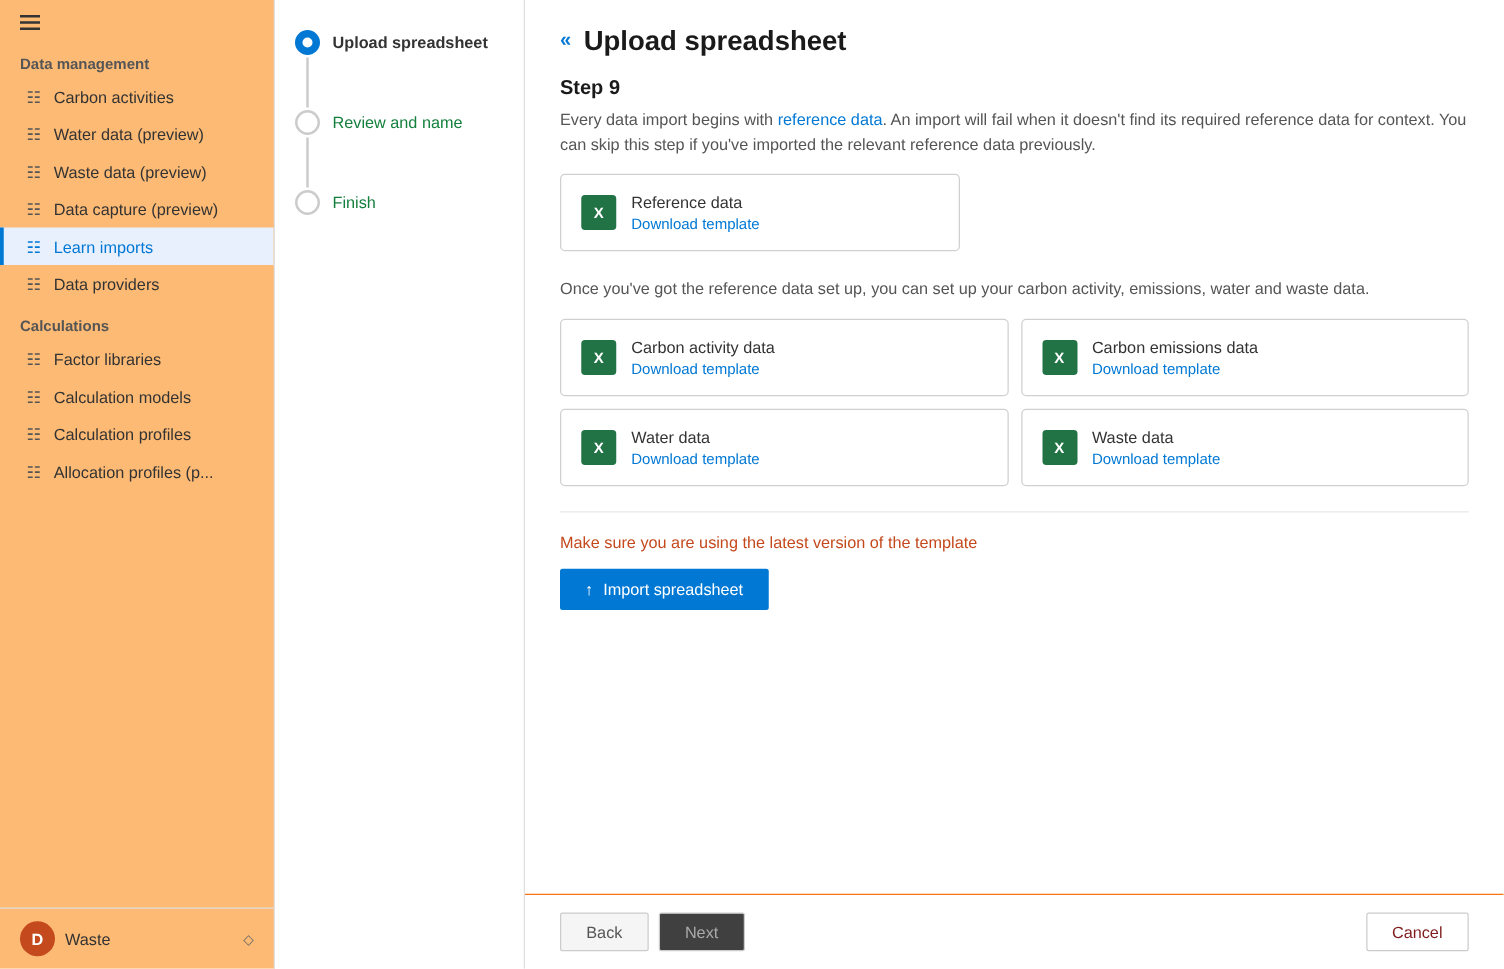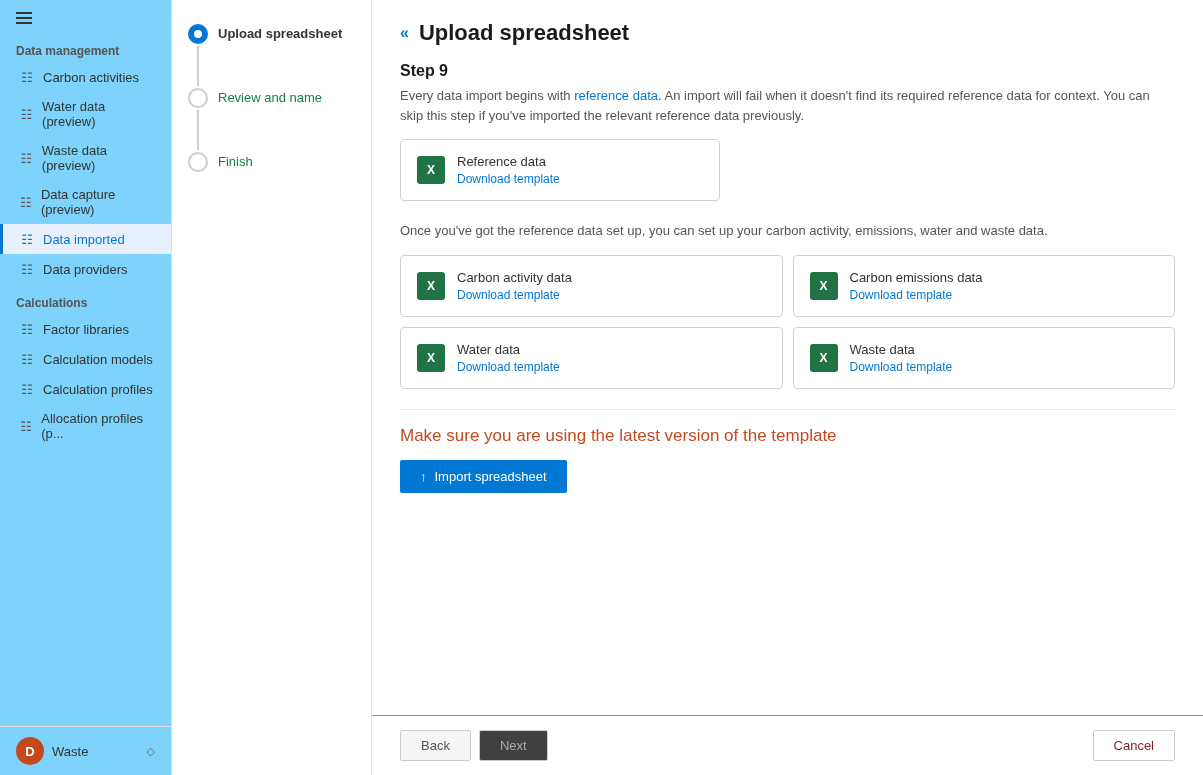--- a/index.html
+++ b/index.html
@@ -1,21 +1,21 @@
 <!DOCTYPE html>
 <html><head>
   <meta charset="utf-8">
   <style>
     * { box-sizing: border-box; margin: 0; padding: 0; }
     body { font-family: 'Segoe UI', Arial, sans-serif; font-size: 14px; background: #fff; display: flex; height: 775px; overflow: hidden; color: #333; }
 
     
     .sidebar {
-      width: 172px;
-      background: #7dd3fc;
+      width: 220px;
+      background: #fdba74;
       border-right: 1px solid #e0e0e0;
       display: flex;
       flex-direction: column;
       height: 100%;
       overflow-y: auto;
     }
     .sidebar-header {
       padding: 12px 16px 8px;
       display: flex;
       align-items: center;
@@ -220,21 +220,21 @@
     .learn-link {
       font-size: 13px;
       color: #0078d4;
       cursor: pointer;
       text-decoration: none;
       display: block;
       margin-bottom: 8px;
     }
 
     .warning-text {
-      font-size: 17px;
+      font-size: 13px;
       color: #c44a1e;
       margin-bottom: 14px;
     }
 
     .import-button {
       background: #0078d4;
       color: #fff;
       border: none;
       border-radius: 2px;
       padding: 9px 20px;
@@ -304,21 +304,21 @@
   <div class="sidebar-item">
     <span class="sidebar-item-icon">☷</span>
     <span>Waste data (preview)</span>
   </div>
   <div class="sidebar-item">
     <span class="sidebar-item-icon">☷</span>
     <span>Data capture (preview)</span>
   </div>
   <div class="sidebar-item active">
     <span class="sidebar-item-icon">☷</span>
-    <span>Data imported</span>
+    <span>Learn imports</span>
   </div>
   <div class="sidebar-item">
     <span class="sidebar-item-icon">☷</span>
     <span>Data providers</span>
   </div>
 
   <div class="sidebar-section-title">Calculations</div>
 
   <div class="sidebar-item">
     <span class="sidebar-item-icon">☷</span>

